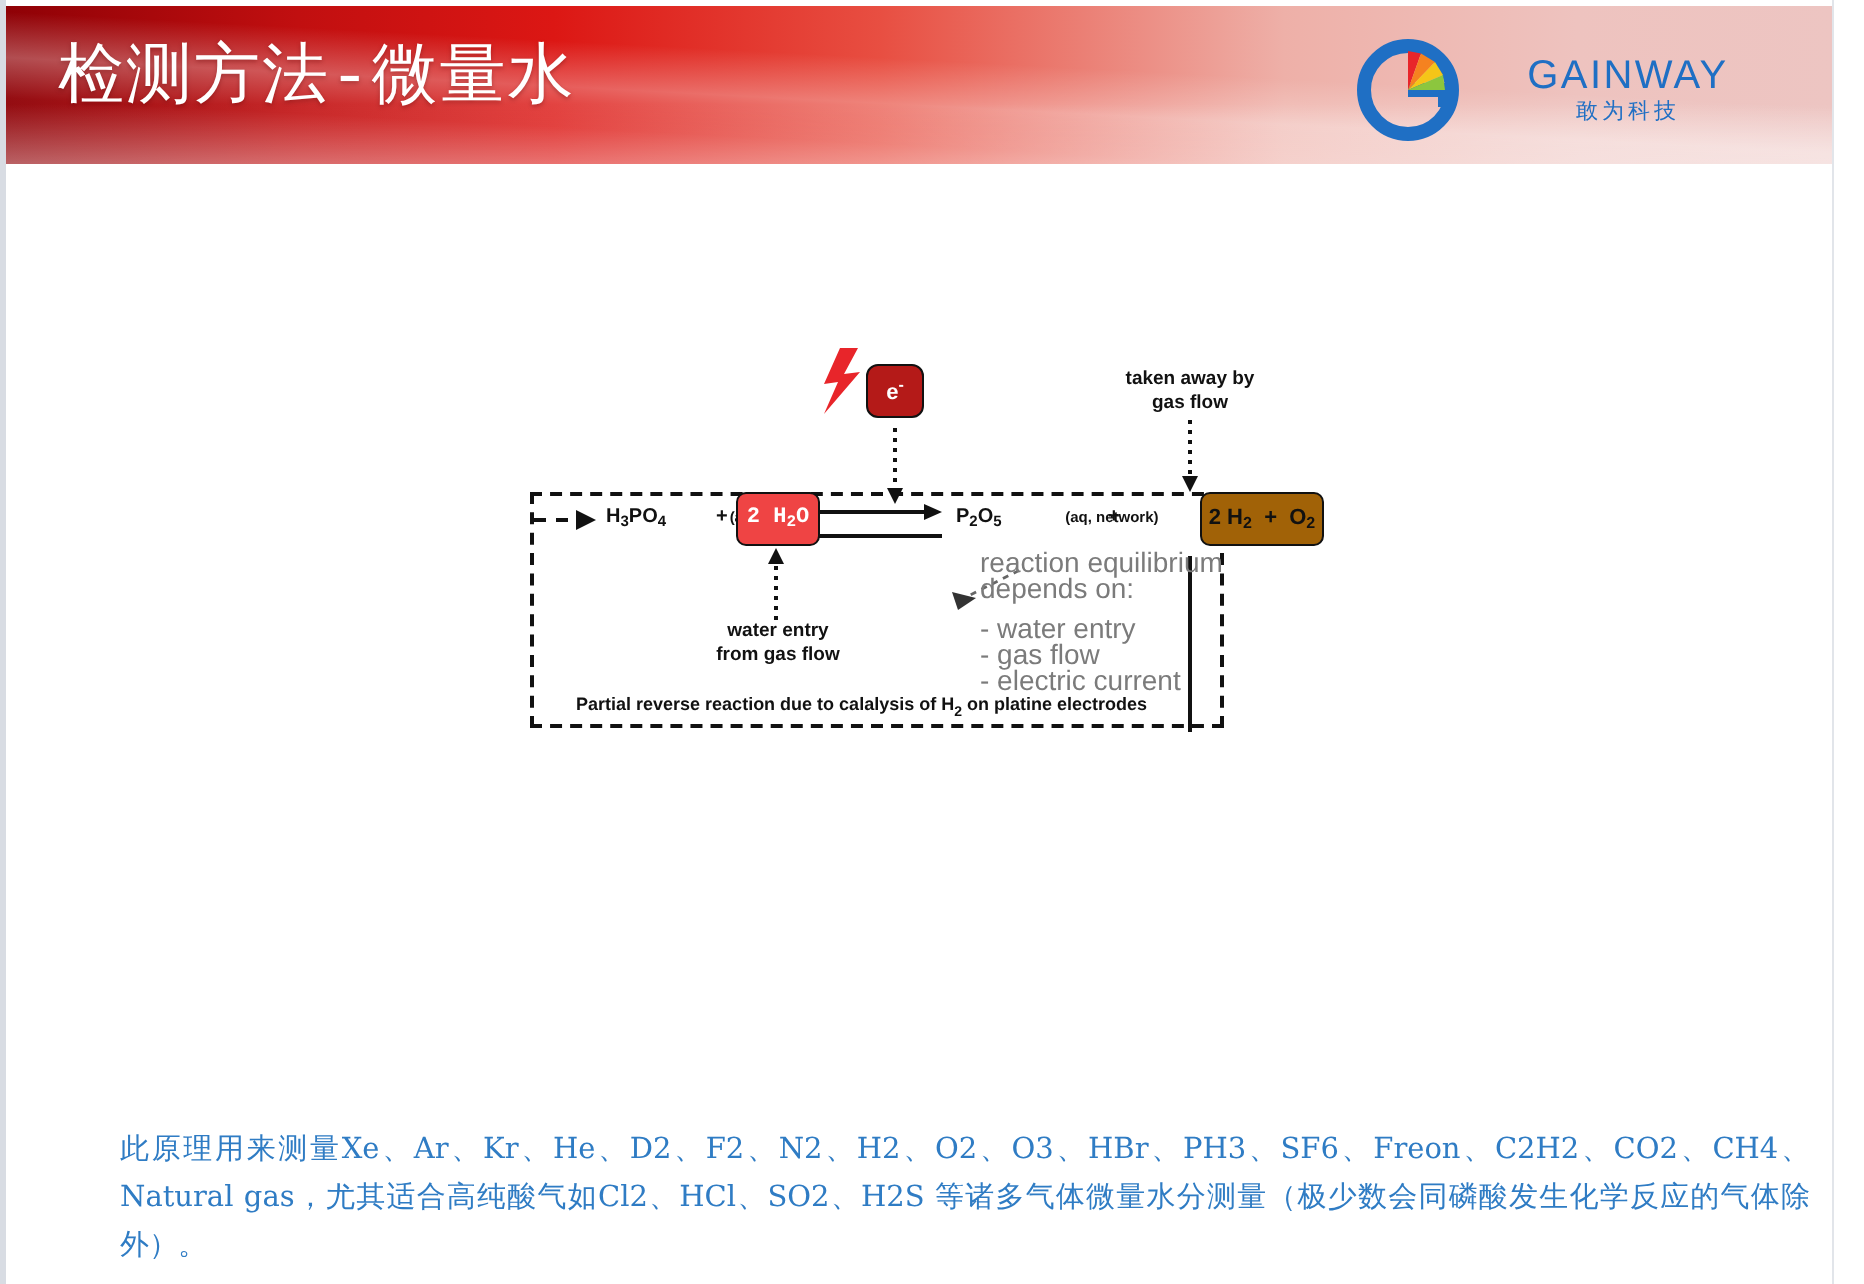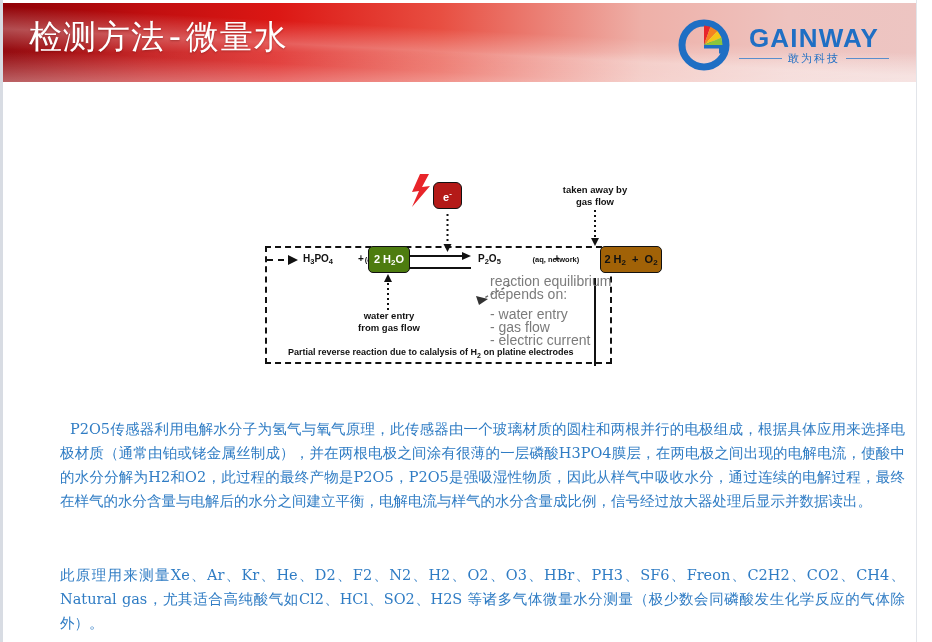--- a/index.html
+++ b/index.html
@@ -62,23 +62,23 @@
   #logo{
     position:absolute;
     right:22px;top:14px;
     width:216px;height:56px;
     display:flex;align-items:center;
   }
   #logo-mark{position:relative;width:52px;height:52px;flex:0 0 52px;}
   #logo-text{margin-left:9px;display:flex;flex-direction:column;align-items:center;}
   #logo-word{
     font-family:"Liberation Sans", sans-serif;
-    font-size:26px;font-weight:bold;color:#1f6fc4;letter-spacing:1.2px;line-height:1;
-  }
-  #logo-sub-row{display:flex;align-items:center;margin-top:0;width:150px;justify-content:space-between;}
+    font-size:20px;font-weight:normal;color:#1f6fc4;letter-spacing:1.2px;line-height:1;
+  }
+  #logo-sub-row{display:flex;align-items:center;margin-top:0;width:150px;justify-content:space-between;flex-direction:column;}
   #logo-sub-row .dash{height:1px;background:#3f82cc;flex:1;opacity:.85;}
   #logo-sub{
     font-family:"DejaVu Sans", sans-serif;
     font-size:11px;color:#1f6fc4;letter-spacing:2px;padding:0 6px;white-space:nowrap;
   }
 
   
   #diagram{
     position:absolute;
     left:240px;top:160px;
@@ -111,21 +111,21 @@
   .box{
     position:absolute;
     box-sizing:border-box;
     border:1.6px solid #111;
     border-radius:5px;
     display:flex;align-items:center;justify-content:center;
     font-family:"Liberation Sans", sans-serif;
     font-weight:bold;font-size:11px;white-space:nowrap;
   }
   .box sub{font-size:8px;vertical-align:-2px;}
-  .box.blue{background:#4d7c0f;color:#ffffff;}
+  .box.blue{background:#ef4444;color:#ffffff;font-family:Liberation Mono, monospace;}
   .box.red{background:#b41a18;color:#ffffff;border-radius:6px;}
   .box.green{background:#a16207;color:#111;margin-left:35px;}
   svg.ov{position:absolute;left:0;top:0;width:450px;height:220px;overflow:visible;}
 
   
   .para{
     position:absolute;
     font-family:"DejaVu Serif", serif;
     font-size:14.5px;
     color:#2f7cc4;
@@ -249,16 +249,15 @@
       <div>- water entry</div>
       <div>- gas flow</div>
       <div>- electric current</div>
     </div>
 
     <div class="lbl" style="left:48px;top:186px;font-size:9px;">
       Partial reverse reaction due to calalysis of H<sub style="font-size:7px;">2</sub> on platine electrodes
     </div>
   </div>
 
-  <p class="para" id="para1">P2O5传感器利用电解水分子为氢气与氧气原理，此传感器由一个玻璃材质的圆柱和两根并行的电极组成，根据具体应用来选择电极材质（通常由铂或铑金属丝制成），并在两根电极之间涂有很薄的一层磷酸H3PO4膜层，在两电极之间出现的电解电流，使酸中的水分分解为H2和O2，此过程的最终产物是P2O5，P2O5是强吸湿性物质，因此从样气中吸收水分，通过连续的电解过程，最终在样气的水分含量与电解后的水分之间建立平衡，电解电流与样气的水分含量成比例，信号经过放大器处理后显示并数据读出。</p>
   <p class="para" id="para2">此原理用来测量Xe、Ar、Kr、He、D2、F2、N2、H2、O2、O3、HBr、PH3、SF6、Freon、C2H2、CO2、CH4、Natural gas，尤其适合高纯酸气如Cl2、HCl、SO2、H2S 等诸多气体微量水分测量（极少数会同磷酸发生化学反应的气体除外）。</p>
 
 </div>
 
 </body></html>

